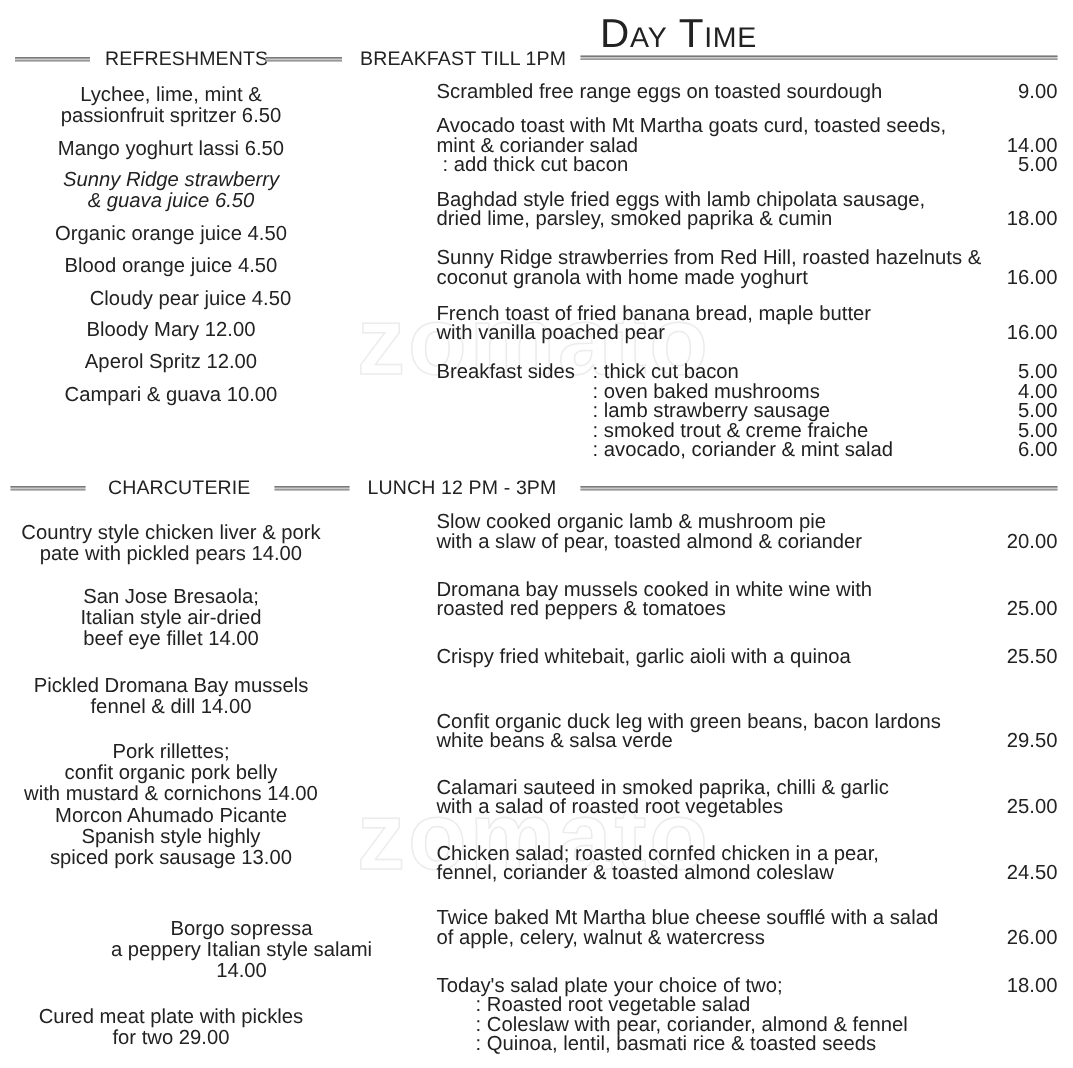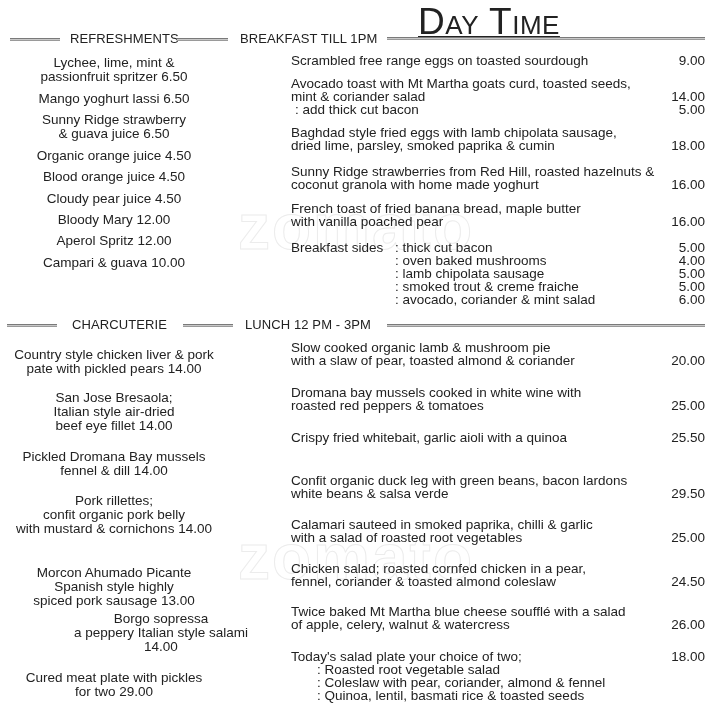--- a/index.html
+++ b/index.html
@@ -2,22 +2,22 @@
 <html><head>
 <meta charset="utf-8">
 <style>
   html, body { margin: 0; padding: 0; background: #ffffff; }
   body {
     width: 715px; height: 712px; position: relative; overflow: hidden;
     font-family: "Liberation Sans", sans-serif; color: #1e1e1e;
   }
   .abs { position: absolute; }
   .title {
-    left: 418px; top: 6px; font-size: 37px; letter-spacing: 0.5px;
-    font-variant: small-caps; color: #222; line-height: 32px; text-decoration: underline;
+    left: 400px; top: 6px; font-size: 27px; letter-spacing: 0.5px;
+    font-variant: small-caps; color: #222; line-height: 32px;
   }
   .rule { position: absolute; height: 3px; border-top: 1px solid #7a7a7a; border-bottom: 1px solid #9a9a9a; background: #c8c8c8; box-sizing: border-box; }
   .hdr { position: absolute; font-size: 13px; color: #222; letter-spacing: 0.1px; line-height: 16px; white-space: nowrap; }
   .l-item { position: absolute; left: 0; width: 228px; text-align: center; font-size: 13.5px; line-height: 14px; color: #222; }
   .r-item { position: absolute; left: 291px; width: 414px; font-size: 13.5px; line-height: 13px; color: #222; }
   .r-item .desc { display: block; width: 370px; }
   .r-item .price { position: absolute; right: 0; bottom: 0; text-align: right; }
   .r-item .price.top { top: 0; bottom: auto; }
   .line { display: block; white-space: nowrap; }
   .sides { position: absolute; left: 291px; top: 241px; width: 414px; font-size: 13.5px; line-height: 13px; }
@@ -42,31 +42,31 @@
 <div class="rule" style="left:387px; top:37px; width:318px;"></div>
 
 <div>
   <div class="l-item" style="top:56px;text-align:center;">
     <span class="line">Lychee, lime, mint &amp;</span>
     <span class="line">passionfruit spritzer 6.50</span>
   </div>
   <div class="l-item" style="top:92px;">
     <span class="line">Mango yoghurt lassi 6.50</span>
   </div>
-  <div class="l-item" style="top:113px;">
+  <div class="l-item" style="top:113px;font-style:italic;">
     <span class="line">Sunny Ridge strawberry</span>
     <span class="line">&amp; guava juice 6.50</span>
   </div>
   <div class="l-item" style="top:149px;">
     <span class="line">Organic orange juice 4.50</span>
   </div>
   <div class="l-item" style="top:170px;">
     <span class="line">Blood orange juice 4.50</span>
   </div>
-  <div class="l-item" style="top:192px;">
+  <div class="l-item" style="top:192px;padding-left:13px;">
     <span class="line">Cloudy pear juice 4.50</span>
   </div>
   <div class="l-item" style="top:213px;">
     <span class="line">Bloody Mary 12.00</span>
   </div>
   <div class="l-item" style="top:234px;">
     <span class="line">Aperol Spritz 12.00</span>
   </div>
   <div class="l-item" style="top:256px;">
     <span class="line">Campari &amp; guava 10.00</span>
@@ -119,21 +119,21 @@
     <span class="lbl">Breakfast sides</span>
     <div class="row" style="top:0px;">
       <span>: thick cut bacon</span>
       <span class="p">5.00</span>
     </div>
     <div class="row" style="top:13px;">
       <span>: oven baked mushrooms</span>
       <span class="p">4.00</span>
     </div>
     <div class="row" style="top:26px;">
-      <span>: lamb chipolata sausage</span>
+      <span>: lamb strawberry sausage</span>
       <span class="p">5.00</span>
     </div>
     <div class="row" style="top:39px;">
       <span>: smoked trout &amp; creme fraiche</span>
       <span class="p">5.00</span>
     </div>
     <div class="row" style="top:52px;">
       <span>: avocado, coriander &amp; mint salad</span>
       <span class="p">6.00</span>
     </div>
@@ -158,21 +158,21 @@
   </div>
   <div class="l-item" style="top:450px;">
     <span class="line">Pickled Dromana Bay mussels</span>
     <span class="line">fennel &amp; dill 14.00</span>
   </div>
   <div class="l-item" style="top:494px;">
     <span class="line">Pork rillettes;</span>
     <span class="line">confit organic pork belly</span>
     <span class="line">with mustard &amp; cornichons 14.00</span>
   </div>
-  <div class="l-item" style="top:566px;">
+  <div class="l-item" style="top:537px;">
     <span class="line">Morcon Ahumado Picante</span>
     <span class="line">Spanish style highly</span>
     <span class="line">spiced pork sausage 13.00</span>
   </div>
   <div class="l-item" style="top:612px;padding-left:47px;">
     <span class="line">Borgo sopressa</span>
     <span class="line">a peppery Italian style salami</span>
     <span class="line">14.00</span>
   </div>
   <div class="l-item" style="top:671px;">

